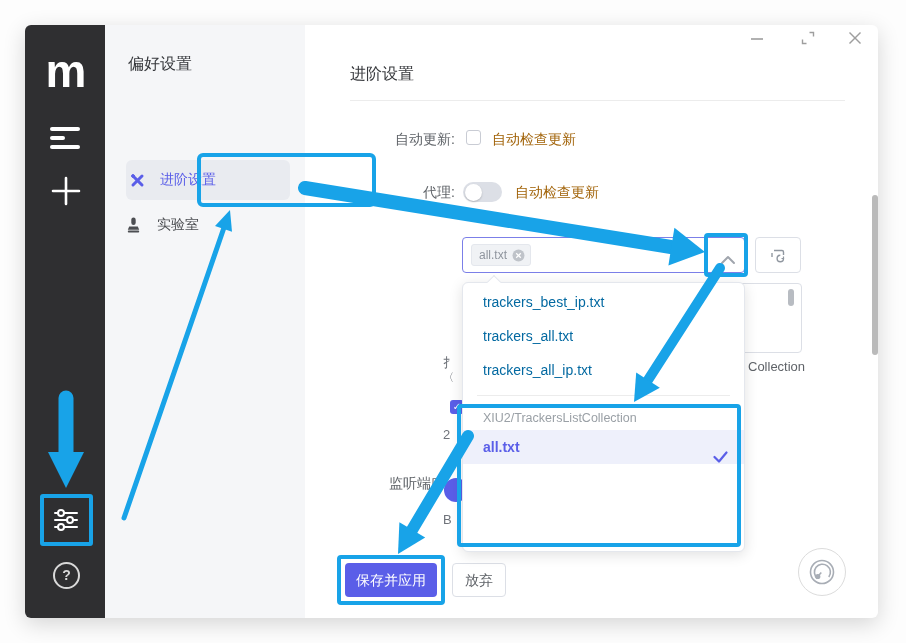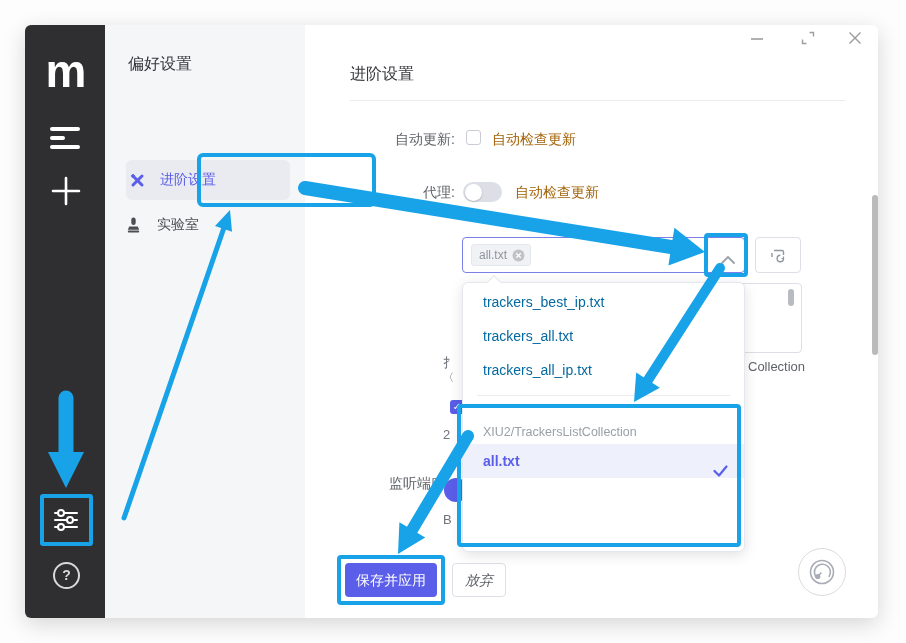--- a/index.html
+++ b/index.html
@@ -58,31 +58,31 @@
               color:#fff; font-size:10px; text-align:center; line-height:14px; }
   .frag-circle { position:absolute; left:419px; top:453px; width:24px; height:24px; background:#5a5ee8; border-radius:50%; z-index:1; }
 
   
   .dropdown { position:absolute; left:437px; top:257px; width:283px; height:270px; background:#fff; border:1px solid #e4e7ed;
               border-radius:6px; box-shadow:0 3px 14px rgba(0,0,0,.12); z-index:5; padding-top:2px; }
   .dropdown .notch { position:absolute; left:26px; top:-6px; width:10px; height:10px; background:#fff;
                      border-left:1px solid #e4e7ed; border-top:1px solid #e4e7ed; transform:rotate(45deg); }
   .dd-item { height:34px; line-height:34px; padding-left:20px; font-size:14px; color:#0369a1; cursor:pointer; }
   .dd-divider { margin:8px 14px 0; height:1px; background:#ececec; }
-  .dd-group { margin-top:24px; height:24px; line-height:24px; padding-left:20px; font-size:12.5px; color:#9aa0a6; }
+  .dd-group { margin-top:10px; height:24px; line-height:24px; padding-left:20px; font-size:12.5px; color:#9aa0a6; }
   .dd-item.selected { background:#eef0fb; color:#5a5ee8; font-weight:bold; position:relative; }
   .dd-item.selected .check { position:absolute; right:16px; top:11px; }
   .section-hbox { position:absolute; left:432px; top:379px; width:284px; height:143px; border:4px solid #18a3e8; border-radius:4px; z-index:15; }
 
   
   .save-btn { position:absolute; left:320px; top:538px; width:92px; height:34px; background:#5a5ee8; border-radius:4px;
               color:#fff; font-size:14px; text-align:center; line-height:34px; cursor:pointer; }
   .save-hbox { position:absolute; left:312px; top:530px; width:108px; height:50px; border:4px solid #18a3e8; border-radius:4px; z-index:15; }
   .discard-btn { position:absolute; left:427px; top:538px; width:54px; height:34px; background:#fff; border:1px solid #dcdfe6;
-                 border-radius:4px; color:#5f6368; font-size:14px; text-align:center; line-height:32px; cursor:pointer;font-style:italic; }
+                 border-radius:4px; color:#5f6368; font-size:14px; text-align:center; line-height:32px; cursor:pointer; }
   .gauge-btn { position:absolute; left:773px; top:523px; width:48px; height:48px; border:1px solid #dcdcdc; border-radius:50%;
                display:flex; align-items:center; justify-content:center; background:#fff; cursor:pointer; }
   .win-scroll { position:absolute; left:847px; top:170px; width:6px; height:160px; background:#bababa; border-radius:3px; }
 
   .annot-layer { position:absolute; left:0; top:0; width:906px; height:643px; z-index:20; pointer-events:none; }
 </style>
 </head>
 <body>
 
 <div class="canvas">

